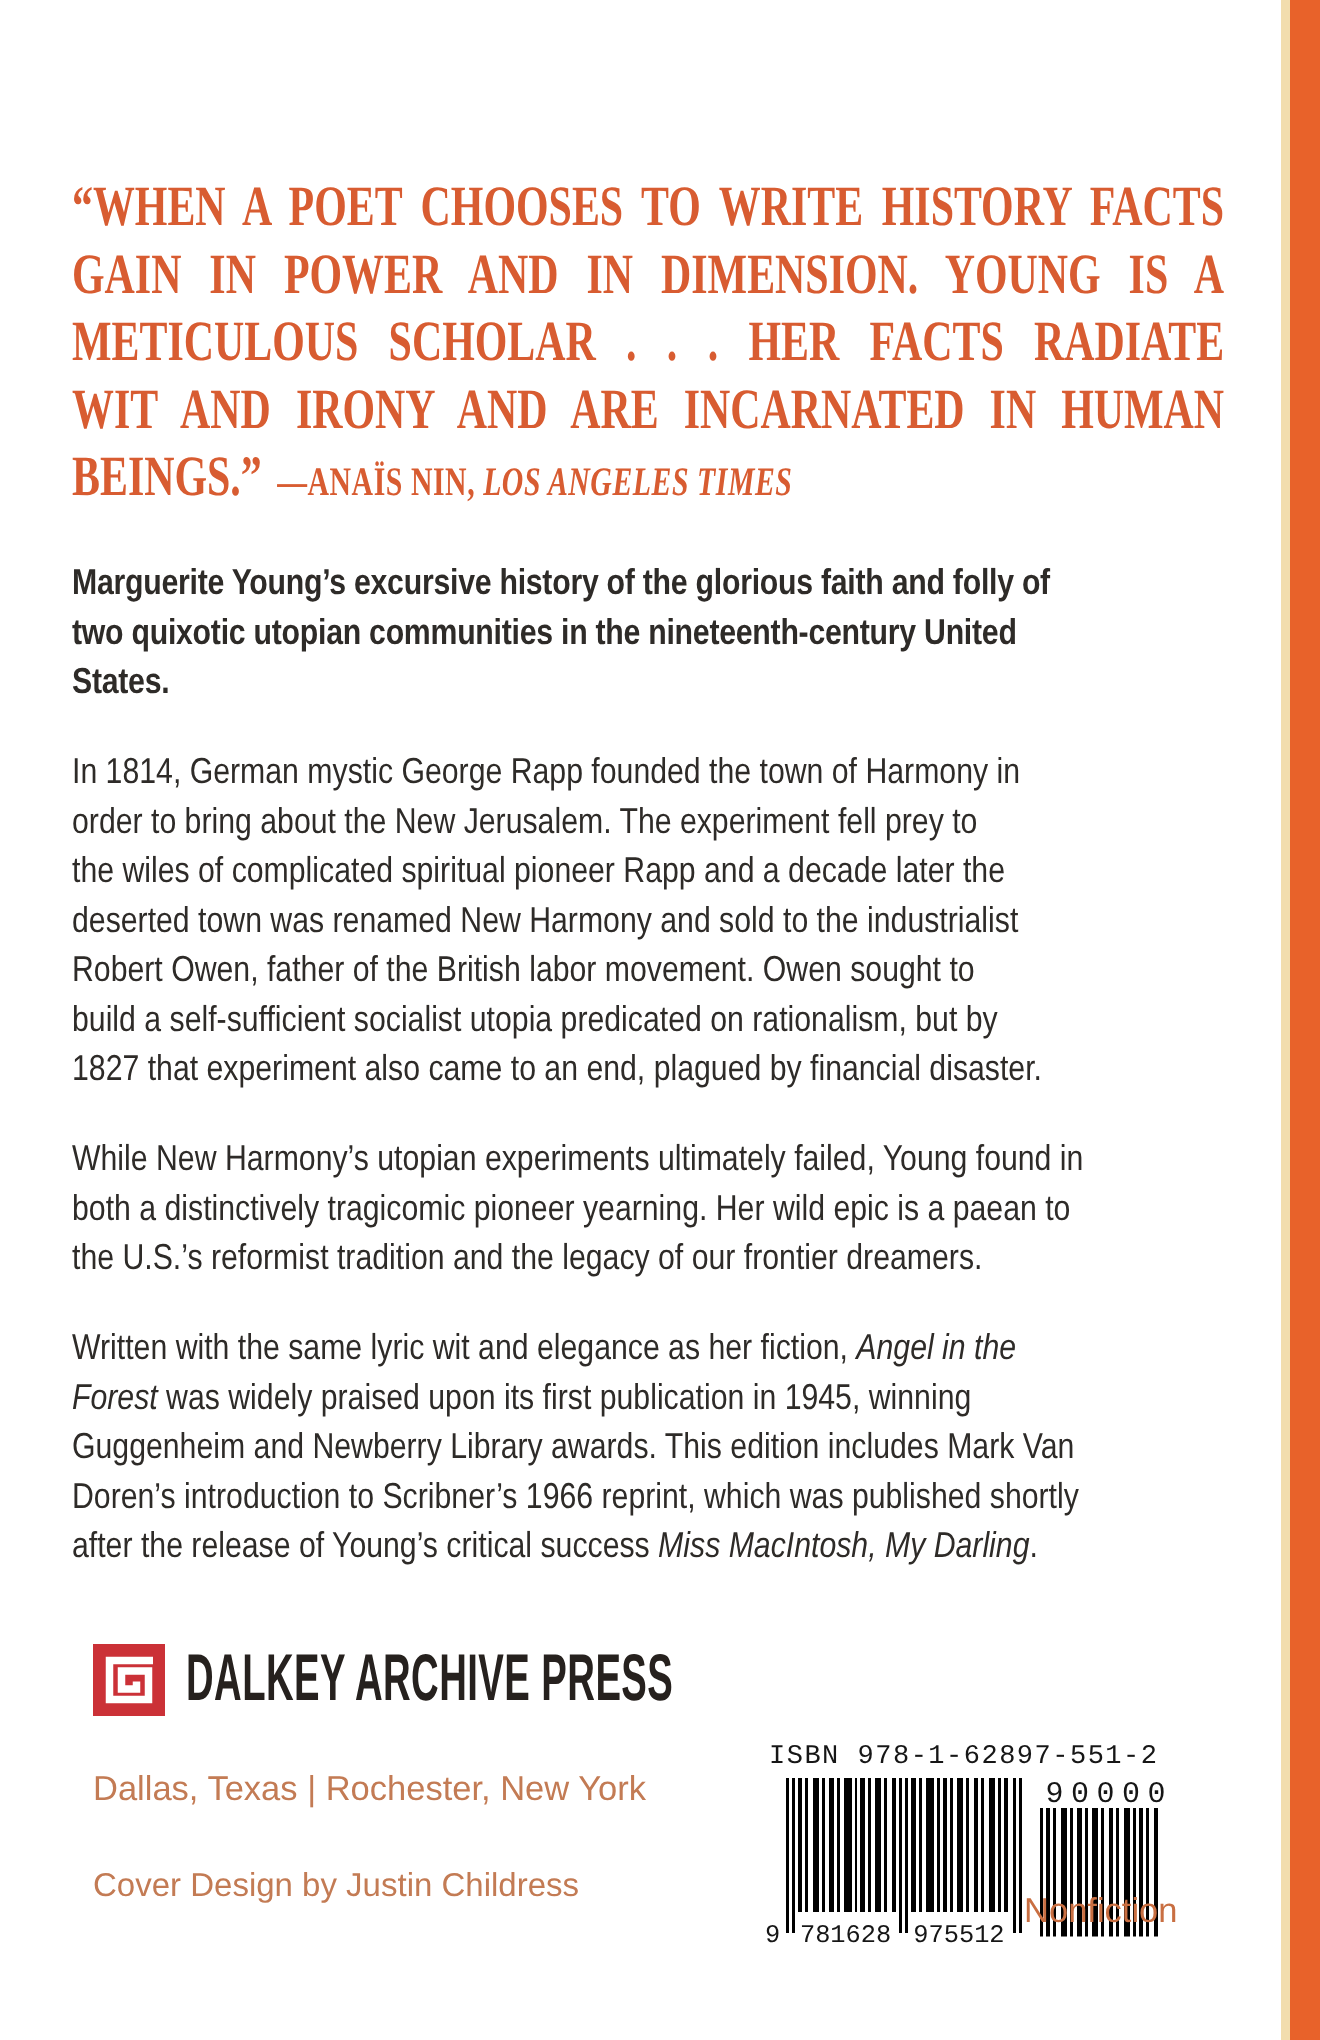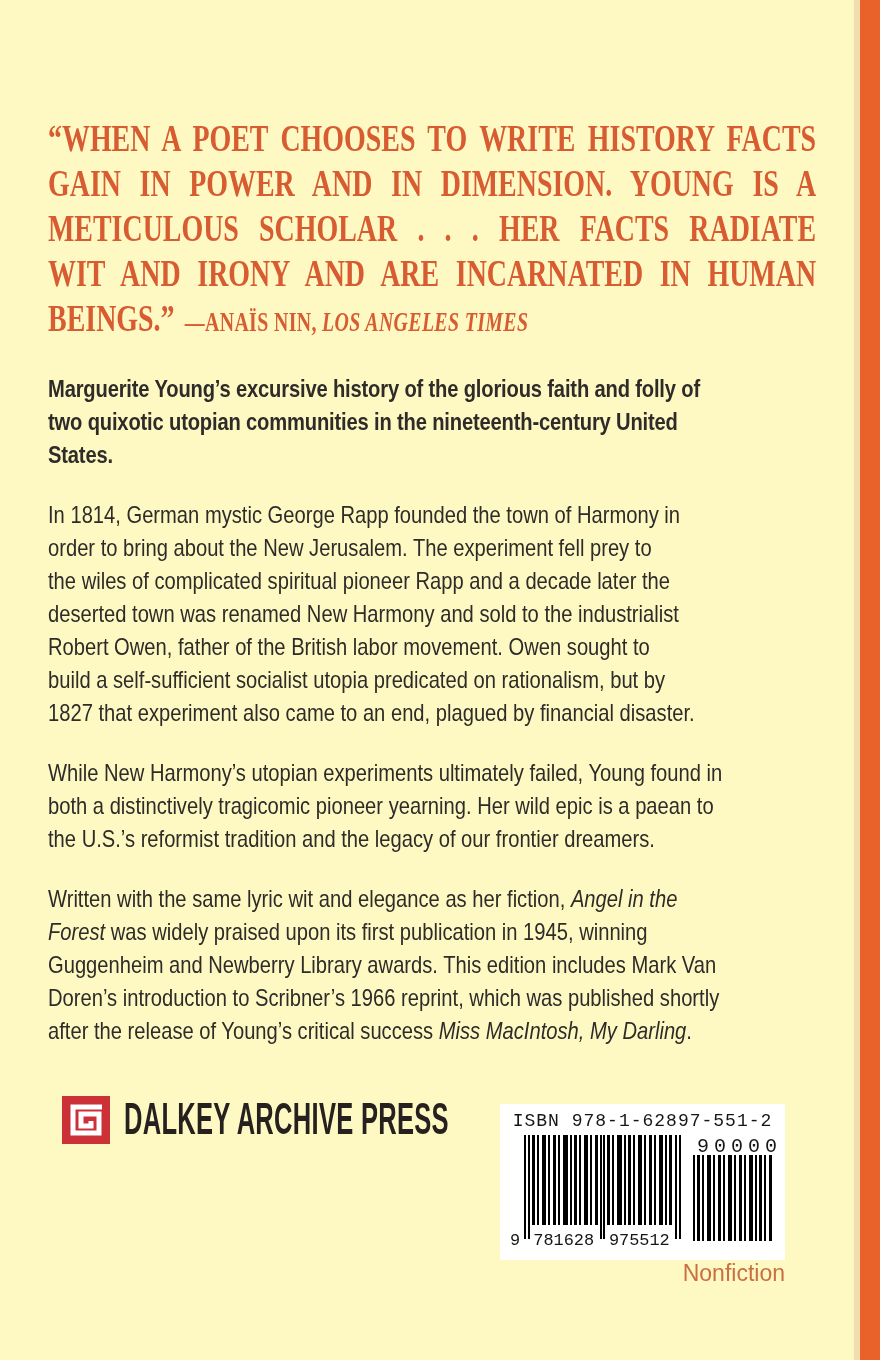--- a/index.html
+++ b/index.html
@@ -1,18 +1,18 @@
 <!DOCTYPE html>
 <html><head>
 <meta charset="utf-8">
 <style>
   html,body{margin:0;padding:0;background:#888;}
   .cover{
     position:relative; width:880px; height:1360px; overflow:hidden;
-    background:#fef9c3;
+    background:#ffffff;
     font-family:"Liberation Sans", sans-serif;
   }
   
   .spine-edge-line{position:absolute; top:0; right:20px; width:6px; height:100%; background:#F2DDAE;}
   .spine-stripe{position:absolute; top:0; right:0; width:20px; height:100%; background:#E8622A;}
 
   
   .quote-block{
     position:absolute; left:48px; top:116px; width:1045px;
     transform:scaleX(0.735); transform-origin:top left;
@@ -43,21 +43,21 @@
     position:absolute; left:124px; top:1094px;
     font-weight:bold; font-size:44px; line-height:50px; color:#26211E;
     transform:scaleX(0.58); transform-origin:top left; white-space:nowrap;
     letter-spacing:0.5px;
   }
   .pub-lines{ position:absolute; left:62px; top:1178px; color:#C37B54; font-size:23px; line-height:28px;}
   .pub-credit{ position:absolute; left:62px; top:1244px; color:#C37B54; font-size:22px;}
 
   
   .barcode-box{
-    position:absolute; left:500px; top:1104px; width:285px; height:156px;
+    position:absolute; left:500px; top:1154px; width:285px; height:156px;
     background:#FFFFFF; box-sizing:border-box; padding-top:7px;
   }
   .isbn-line{
     text-align:center; font-family:"Liberation Mono", monospace;
     font-size:18px; letter-spacing:1px; color:#161616; height:22px;
   }
   .bars-row{ display:flex; justify-content:space-between; padding:2px 10px 0 10px; }
   .supp-col{ width:82px; }
   .supp-digits{
     font-family:"Liberation Mono", monospace; font-size:20px; color:#161616;
@@ -116,21 +116,23 @@
     </div>
   </div>
 
   <svg class="logo-icon" viewBox="0 0 48 48">
     <rect x="0" y="0" width="48" height="48" fill="#CB3137"></rect>
     <path d="M 40 11 L 11 11 L 11 37 L 37 37 L 37 18 L 19 18 L 19 30 L 29 30 L 29 25" fill="none" stroke="#FFFFFF" stroke-width="5"></path>
   </svg>
   <div class="logo-text">DALKEY ARCHIVE PRESS</div>
 
   <div class="pub-lines">
+    <div>Dallas, Texas | Rochester, New York</div>
   </div>
+  <div class="pub-credit">Cover Design by Justin Childress</div>
 
   <div class="barcode-box">
     <div class="isbn-line">ISBN 978-1-62897-551-2</div>
     <div class="bars-row">
       <svg width="184" height="112" viewBox="0 0 184 112" shape-rendering="crispEdges">
         <rect x="14" y="0" width="2" height="104"></rect>
           <rect x="18" y="0" width="2" height="104"></rect>
         <rect x="22" y="0" width="3" height="90"></rect>
           <rect x="27" y="0" width="2" height="90"></rect>
         <rect x="32" y="0" width="4" height="90"></rect>

